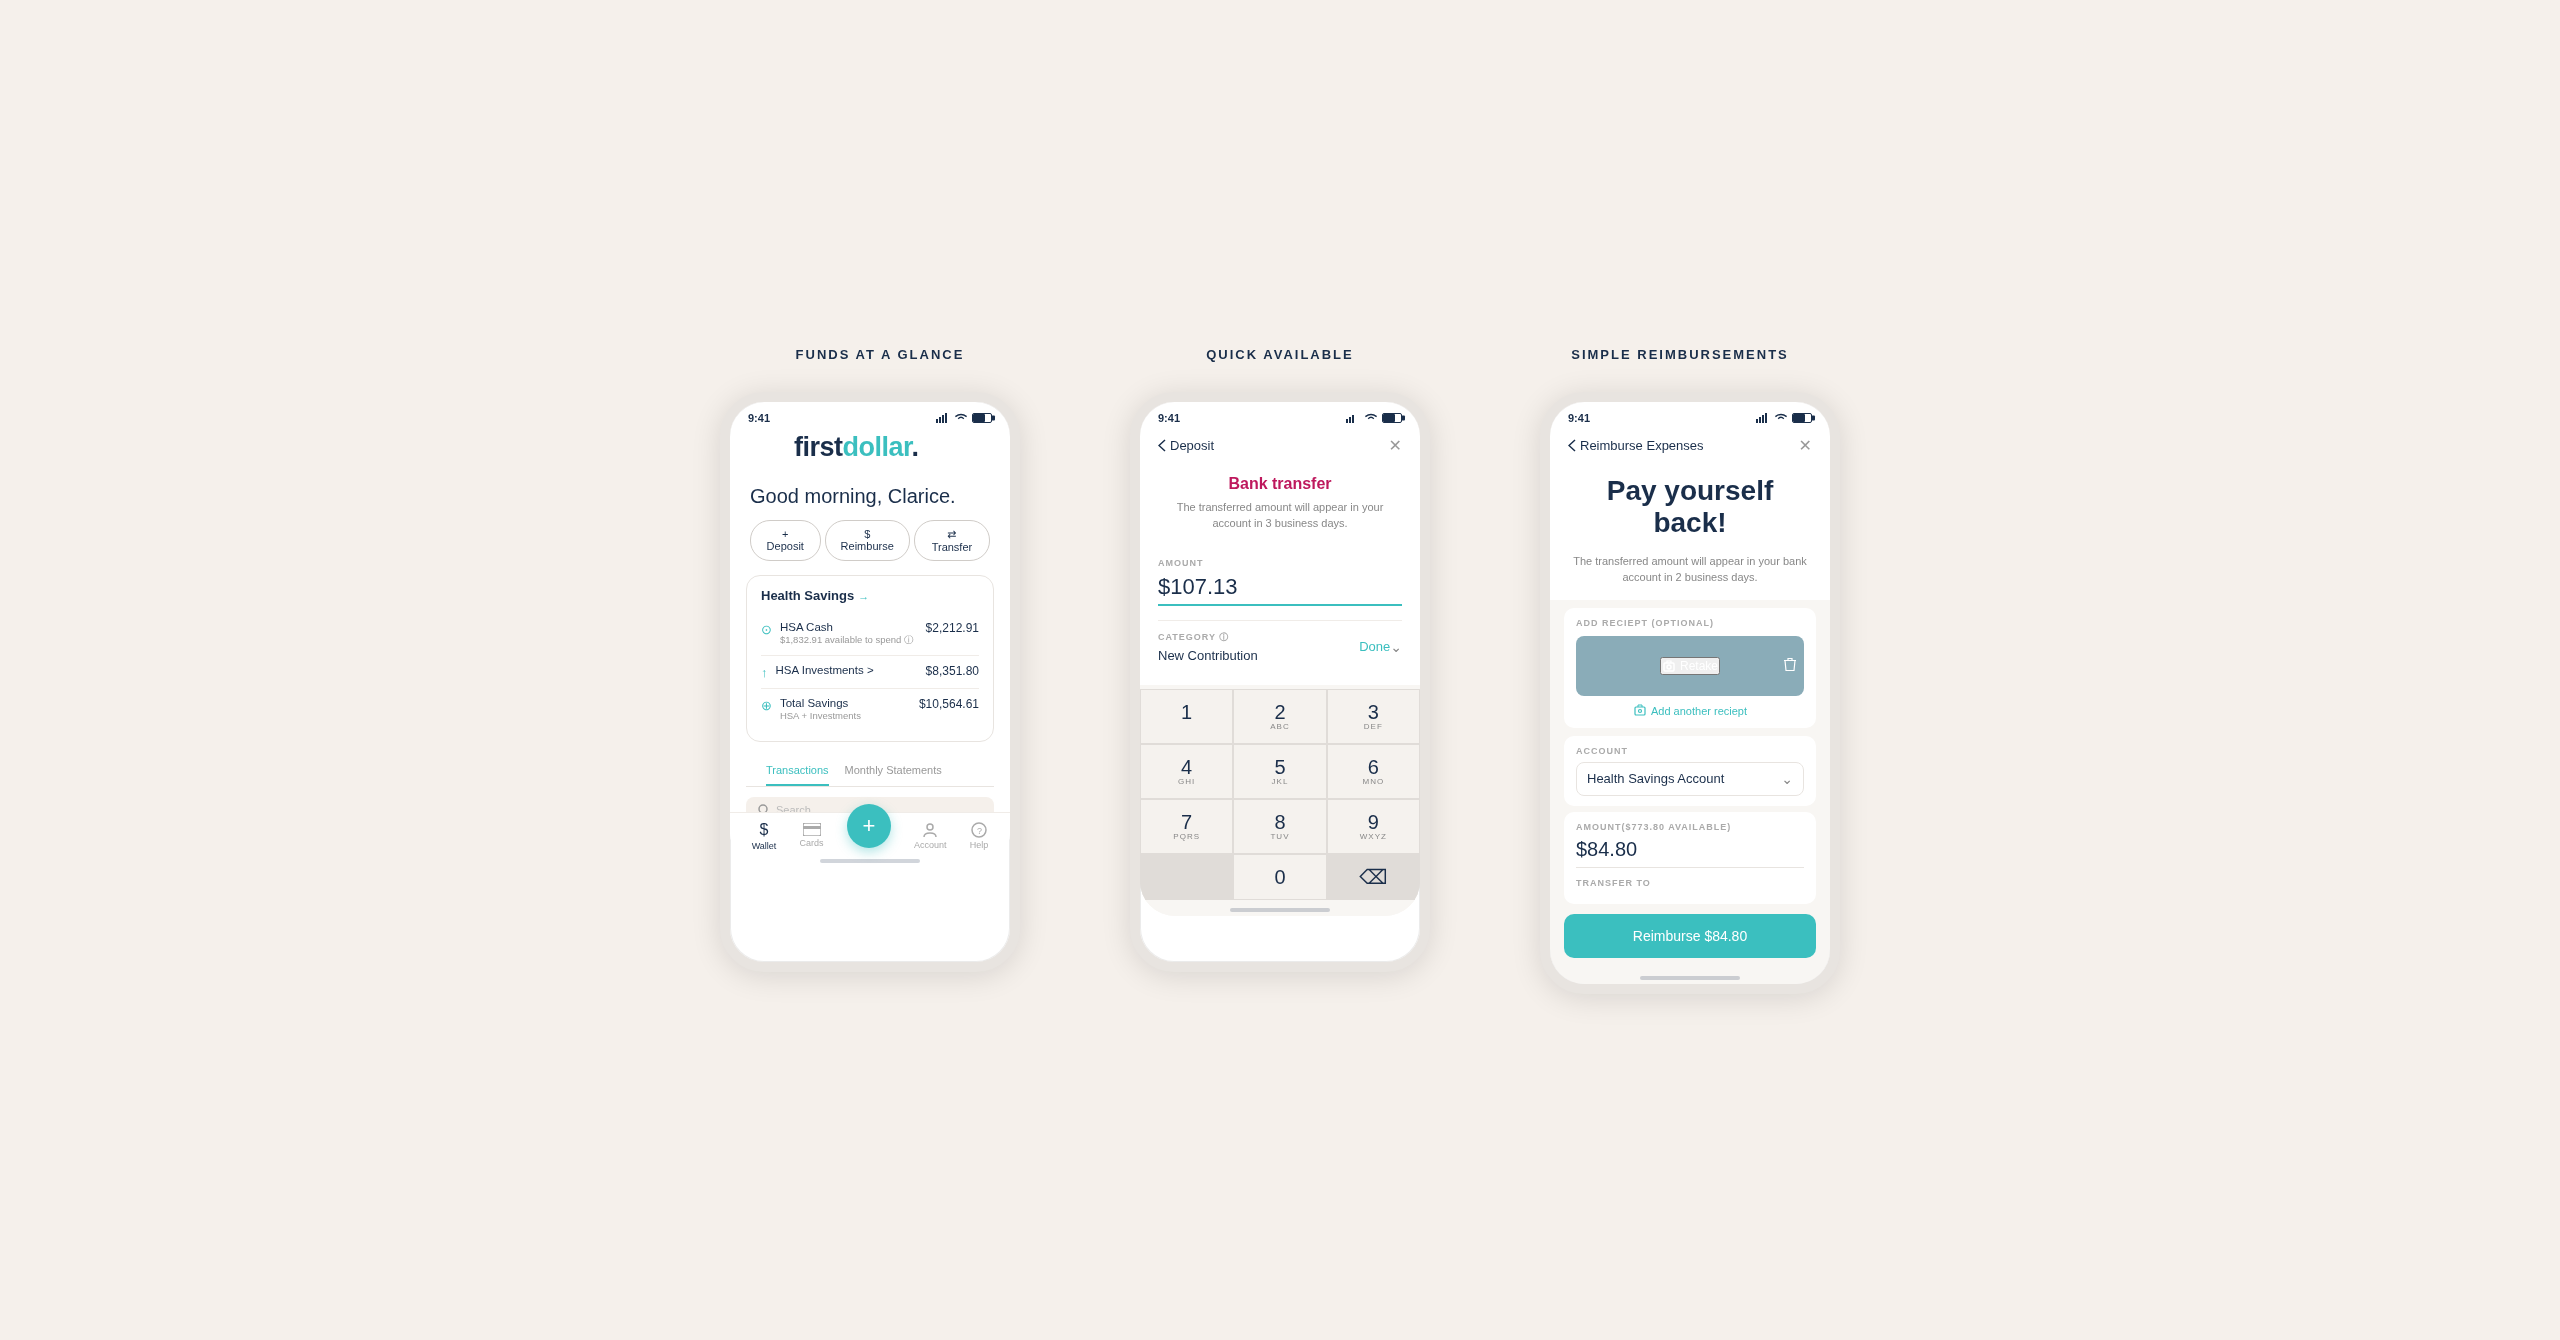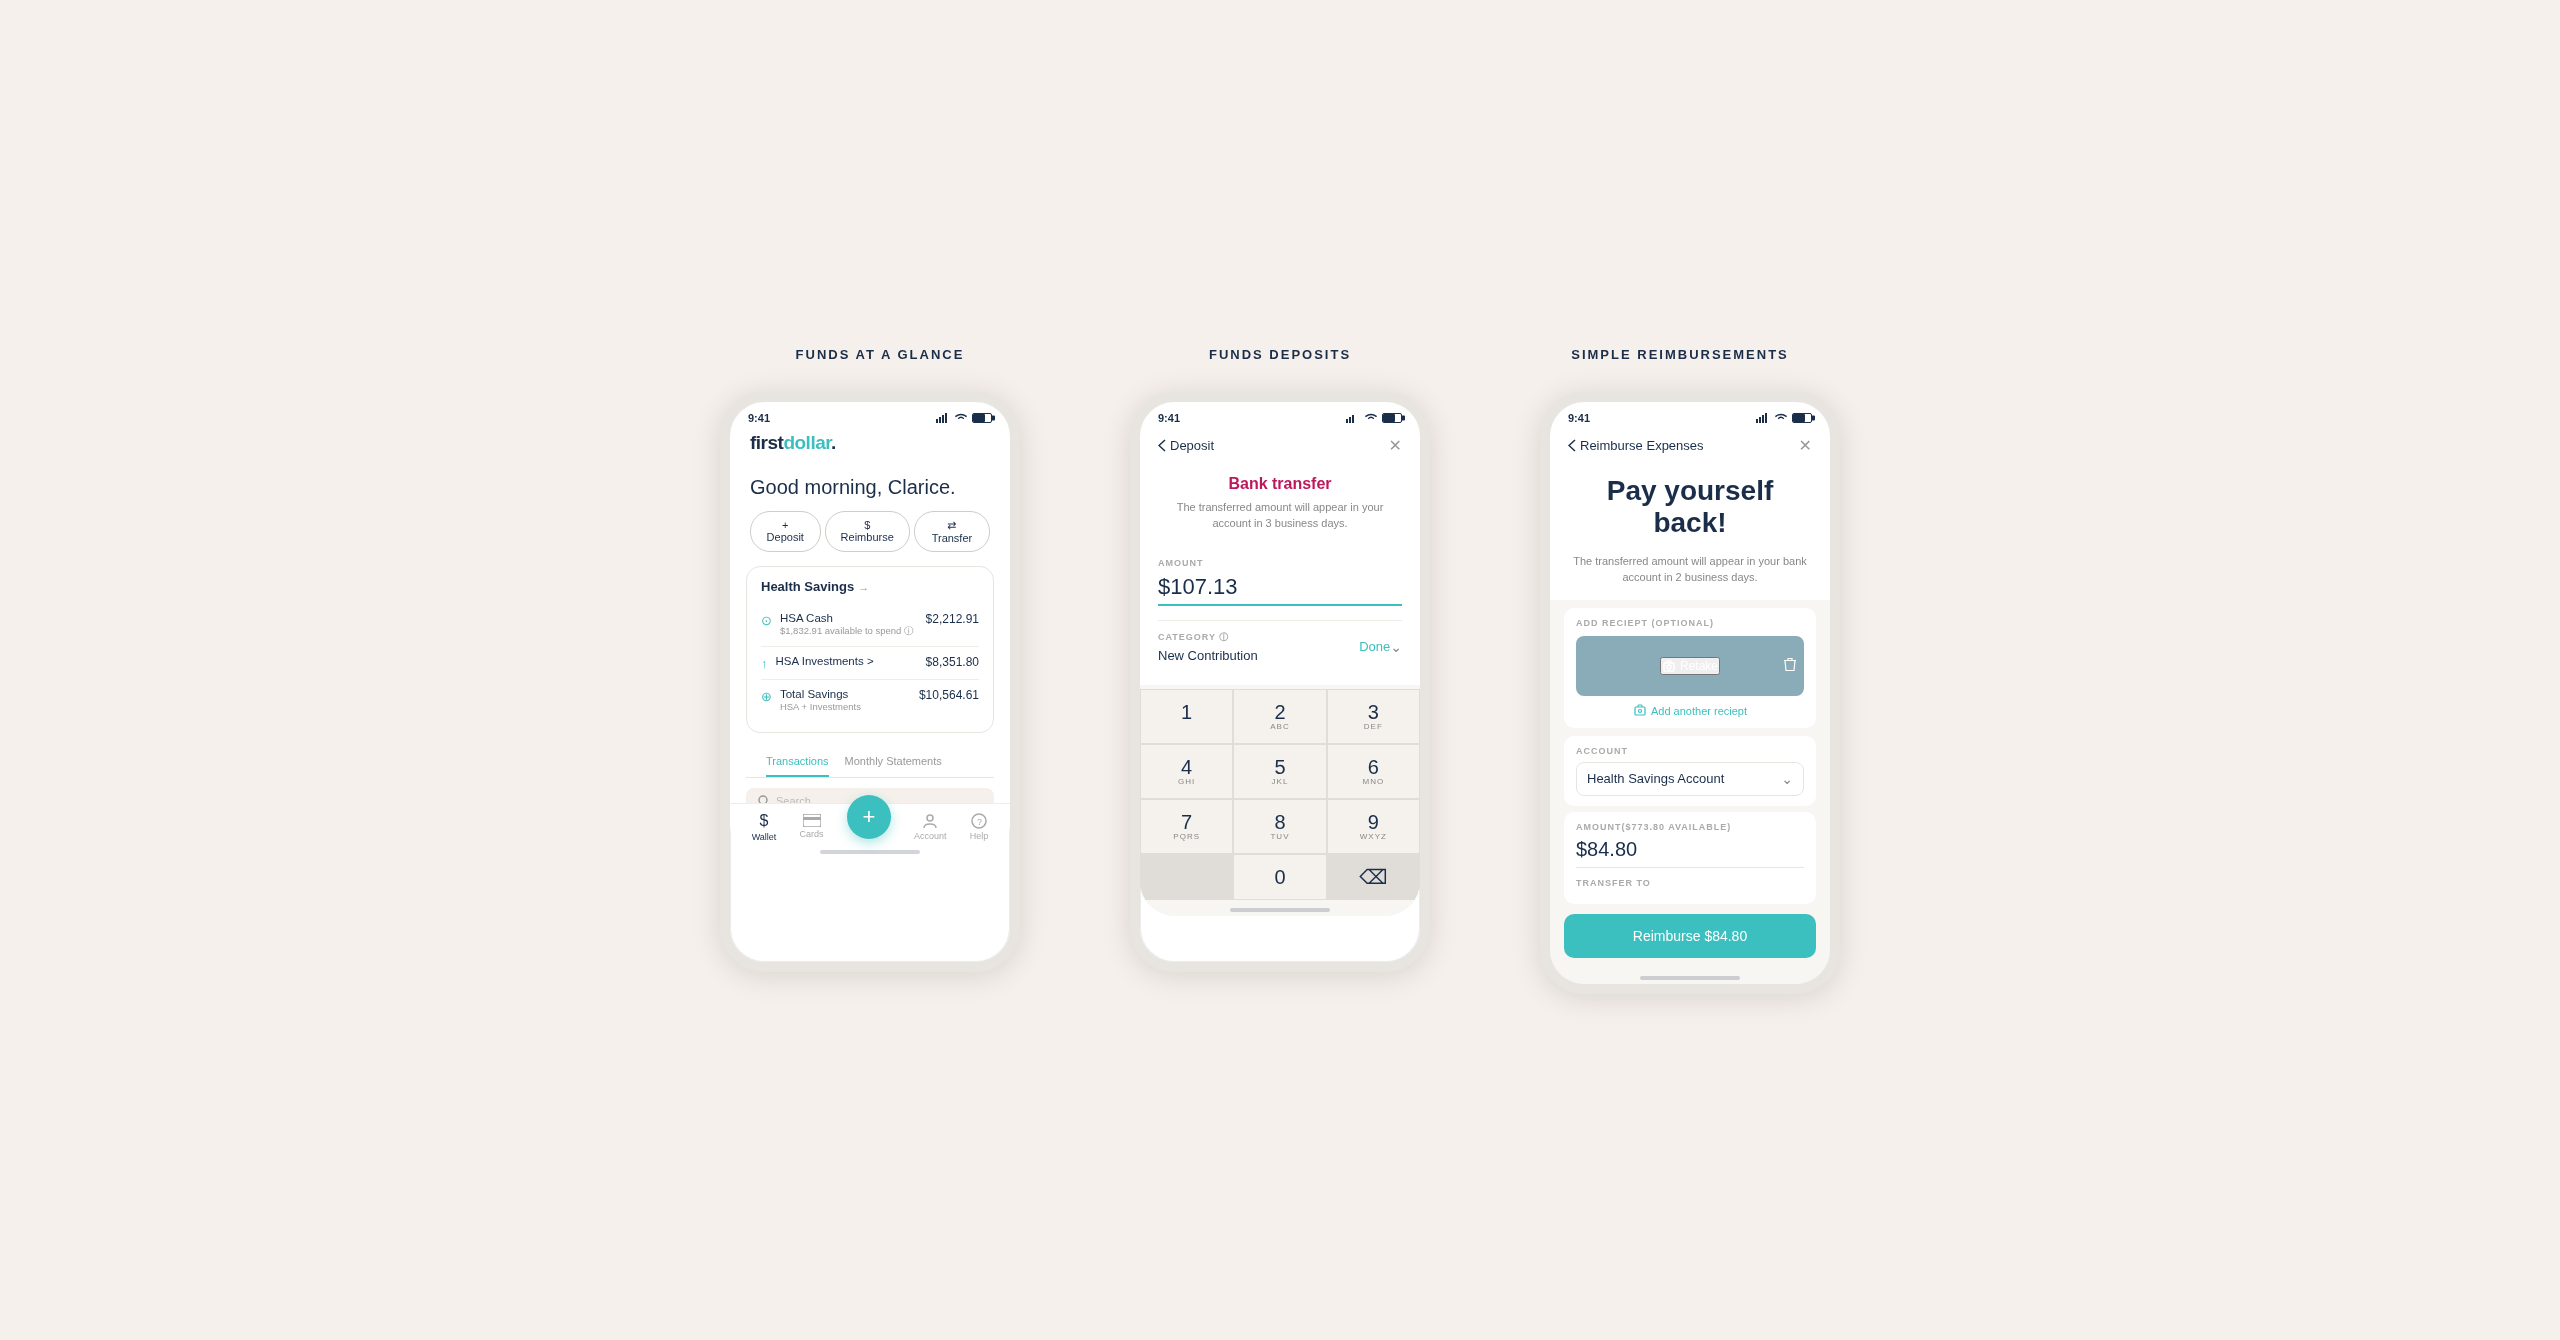--- a/index.html
+++ b/index.html
@@ -97,24 +97,25 @@
     .battery-fill {
       background: #1a2e4a;
       height: 100%;
       width: 65%;
       border-radius: 1px;
     }
     .phone1-header {
       padding: 4px 20px 12px;
     }
     .app-logo {
-      font-size: 19px;
+      font-size: 27px;
       font-weight: 700;
       color: #1a2e4a;
       letter-spacing: -0.5px;
+      margin-left: 44px;
     }
     .app-logo span {
       color: #3bbfbf;
     }
     .greeting {
       font-size: 20px;
       font-weight: 400;
       color: #1a2e4a;
       padding: 10px 20px 12px;
     }
@@ -505,21 +506,21 @@
       color: #888;
     }
   </style>
 </head>
 <body>
 
 <div class="page-container">
 
   <div class="section-headers">
     <div class="section-title">FUNDS AT A GLANCE</div>
-    <div class="section-title">FUNDS DEPOSITS</div>
+    <div class="section-title">QUICK AVAILABLE</div>
     <div class="section-title">SIMPLE REIMBURSEMENTS</div>
   </div>
 
   <div class="phones-container">
 
     <div class="phone">
       <div class="phone-inner">
 
         <div class="status-bar">
           <span>9:41</span>

